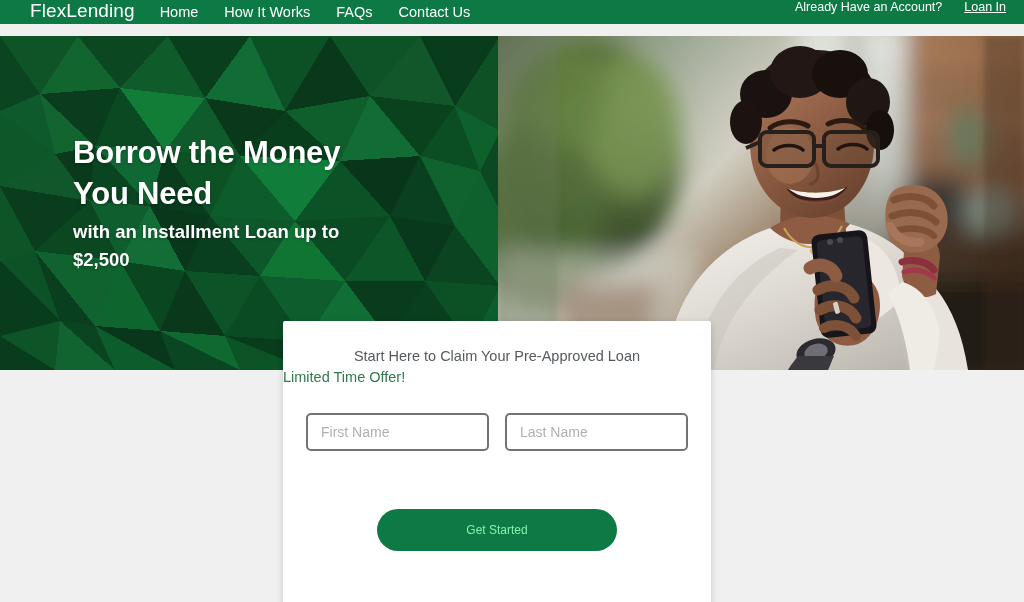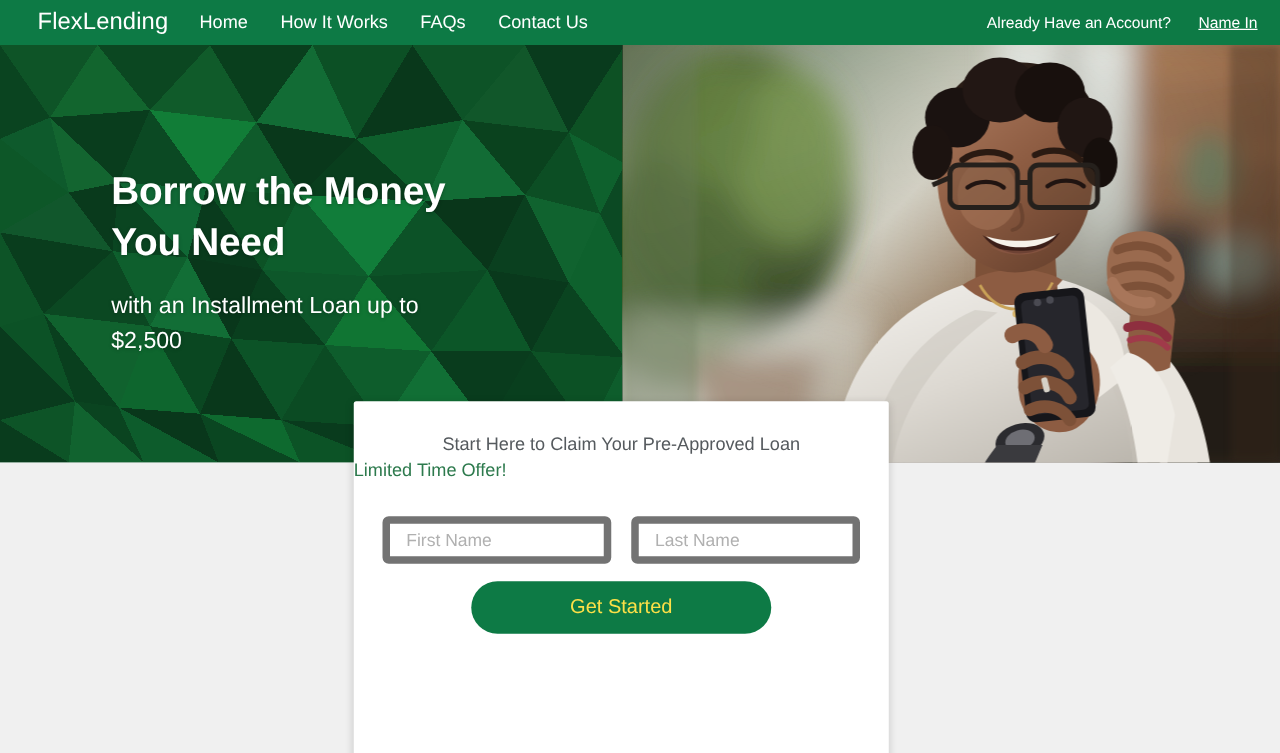--- a/index.html
+++ b/index.html
@@ -17,24 +17,23 @@
     width: 1024px;
     height: 602px;
     background: #f0f0f0;
   }
 
   
   .navbar {
     position: absolute;
     top: 0; left: 0;
     width: 1024px;
-    height: 36px;
+    height: 24px;
     background: #0d7a45;
     display: flex;
-    align-items: center;
     z-index: 30;
   }
 
   .brand {
     margin-left: 30px;
     color: #ffffff;
     font-size: 19px;
     font-weight: 400;
     letter-spacing: 0.1px;
     white-space: nowrap;
@@ -90,41 +89,41 @@
     top: 0; left: 0;
     width: 500px;
     height: 334px;
     background: #0d5428;
     overflow: hidden;
   }
   .hero-poly svg { display: block; width: 500px; height: 334px; }
 
   .hero-copy {
     position: absolute;
-    left: 89px;
+    left: 73px;
     top: 96px;
     z-index: 4;
     width: 400px;
   }
 
   .hero-title {
     color: #ffffff;
     font-size: 31px;
     font-weight: bold;
     line-height: 41px;
     letter-spacing: -0.2px;
     text-shadow: 0 1px 3px rgba(0,0,0,0.28);
   }
 
   .hero-sub {
-    margin-top: 16px;
+    margin-top: 4px;
     color: #ffffff;
     font-size: 18.5px;
     line-height: 28px;
-    font-weight: 400;
+    font-weight: 700;
     text-shadow: 0 1px 3px rgba(0,0,0,0.25);
   }
 
   
   .hero-photo {
     position: absolute;
     top: 0;
     left: 498px;
     width: 526px;
     height: 334px;
@@ -176,21 +175,21 @@
 
   .field {
     position: relative;
     flex: 1 1 0;
     height: 38px;
   }
 
   .field input {
     width: 100%;
     height: 38px;
-    border: 6px solid #737373;
+    border: 2px solid #737373;
     border-radius: 5px;
     background: #ffffff;
     padding: 0 13px;
     font-family: "Liberation Sans", sans-serif;
     font-size: 14px;
     color: #3c3c3c;
     outline: none;
   }
   .field input::placeholder { color: #b0b0b0; }
 
@@ -210,44 +209,45 @@
     display: flex;
     justify-content: center;
   }
 
   .get-started-btn {
     width: 240px;
     height: 42px;
     border: none;
     border-radius: 21px;
     background: #0d7a45;
-    color: #fde047;
+    color: #86efac;
     font-family: "Liberation Sans", sans-serif;
-    font-size: 16px;
+    font-size: 12px;
     cursor: pointer;
+    margin-top: 44px;
   }
 </style>
 </head>
 <body>
 
 <div class="page">
 
   <div class="navbar">
     <div class="brand">FlexLending</div>
 
     <div class="nav-links">
       <a class="nav-link">Home</a>
       <a class="nav-link">How It Works</a>
       <a class="nav-link">FAQs</a>
       <a class="nav-link">Contact Us</a>
     </div>
 
     <div class="nav-right">
       <span class="nav-right-text">Already Have an Account?</span>
-      <a class="signin-link">Name In</a>
+      <a class="signin-link">Loan In</a>
     </div>
   </div>
 
   <div class="hero">
 
     <div class="hero-poly">
       <svg viewBox="0 0 500 334" preserveAspectRatio="none">
         <rect x="0" y="0" width="500" height="334" fill="#0d5428"></rect>
         <g shape-rendering="crispEdges">
           <polygon points="0,0 78,0 40,58" fill="#0f5c2b"></polygon>

